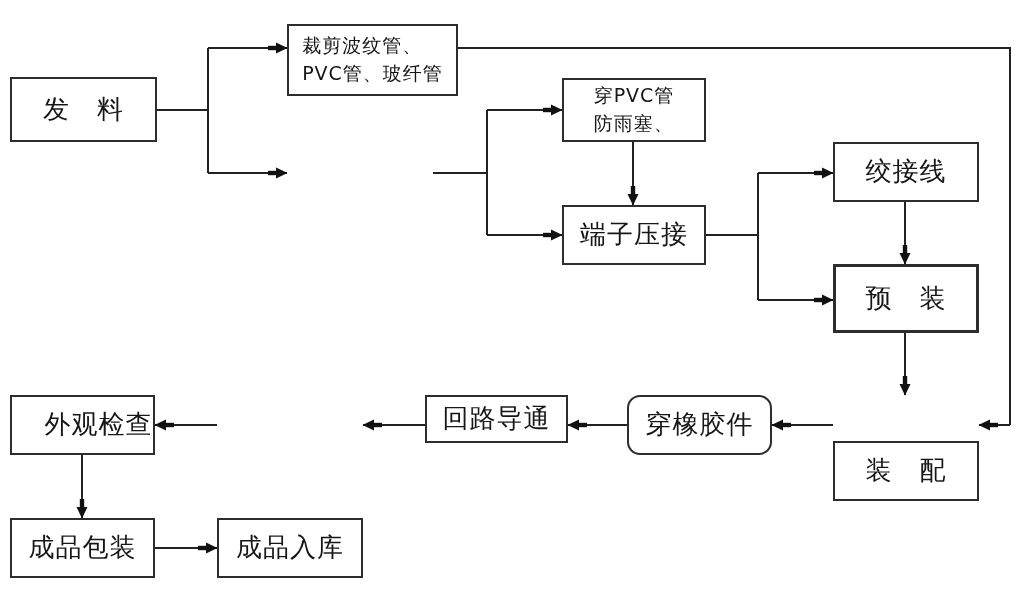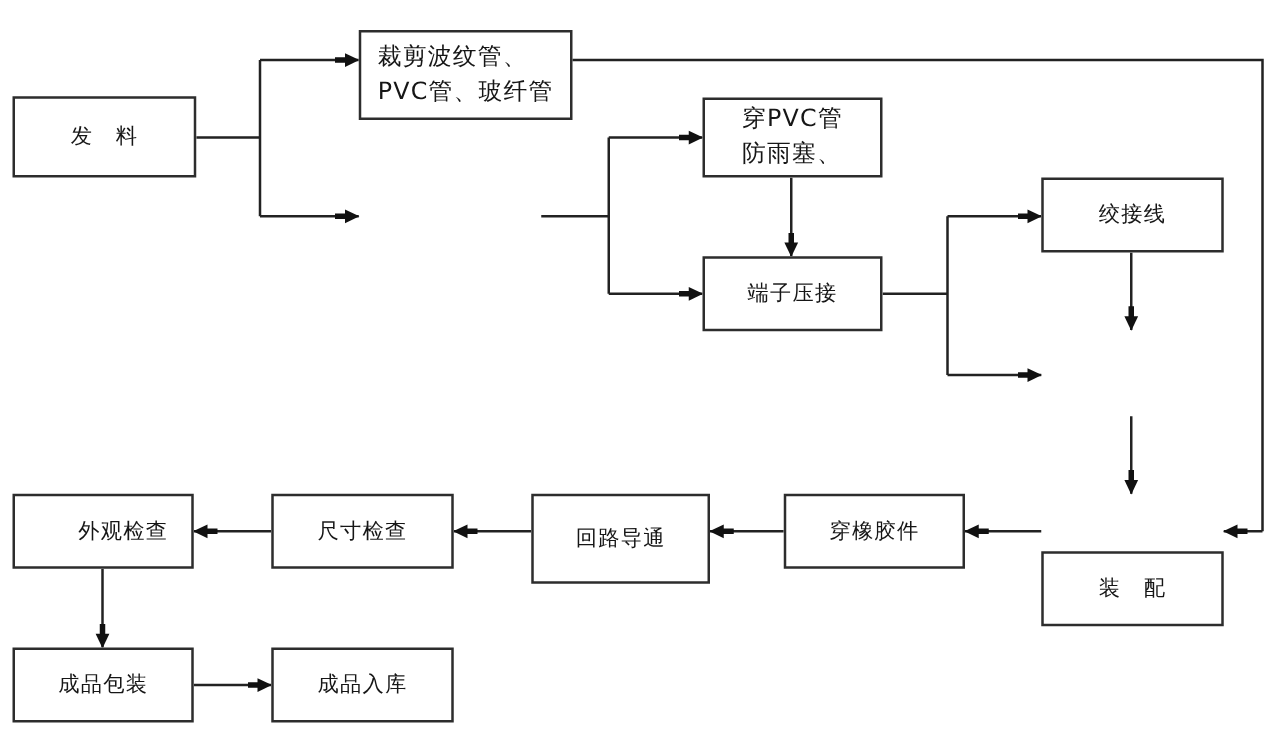--- a/index.html
+++ b/index.html
@@ -8,21 +8,21 @@
     font-family:"DejaVu Sans","Liberation Sans",sans-serif;overflow:hidden;
   }
   .wires{position:absolute;left:0;top:0;width:1024px;height:596px;}
   .node{
     position:absolute;box-sizing:border-box;background:#ffffff;
     border:2px solid #2d2d2d;display:flex;align-items:center;justify-content:center;
   }
   .node.heavy{border-width:3px;}
   .node .lbl{
     white-space:pre-line;text-align:left;color:#161616;
-    font-size:17px;line-height:1.45;letter-spacing:1px;
+    font-size:26px;line-height:1.45;letter-spacing:1px;
   }
   .node.small .lbl{font-size:19px;}
 </style>
 </head>
 <body>
 
 <div class="stage">
 
   <svg class="wires" viewBox="0 0 1024 596" xmlns="http://www.w3.org/2000/svg">
     <defs>
@@ -73,36 +73,36 @@
   </div>
 
   <div class="node" style="left:562px;top:205px;width:144px;height:60px;">
     <span class="lbl">端子压接</span>
   </div>
 
   <div class="node" style="left:833px;top:142px;width:146px;height:60px;">
     <span class="lbl">绞接线</span>
   </div>
 
+  <div class="node heavy" style="left:833px;top:264px;width:146px;height:69px;">
+    <span class="lbl">预　装</span>
+  </div>
 
   <div class="node" style="left:833px;top:395px;width:146px;height:60px;margin-top:46px;">
     <span class="lbl">装　配</span>
   </div>
 
-  <div class="node" style="left:627px;top:395px;width:145px;height:60px;">
+  <div class="node" style="left:627px;top:395px;width:145px;height:60px;border-radius:13px;">
     <span class="lbl">穿橡胶件</span>
   </div>
 
-  <div class="node" style="left:425px;top:395px;width:143px;height:72px;">
+  <div class="node" style="left:425px;top:395px;width:143px;height:48px;">
     <span class="lbl">回路导通</span>
   </div>
 
-  <div class="node" style="left:217px;top:395px;width:146px;height:60px;">
-    <span class="lbl">尺寸检查</span>
-  </div>
 
   <div class="node" style="left:10px;top:395px;width:145px;height:60px;padding-left:32px;">
     <span class="lbl">外观检查</span>
   </div>
 
   <div class="node" style="left:217px;top:518px;width:146px;height:60px;">
     <span class="lbl">成品入库</span>
   </div>
 
   <div class="node" style="left:10px;top:518px;width:145px;height:60px;">

